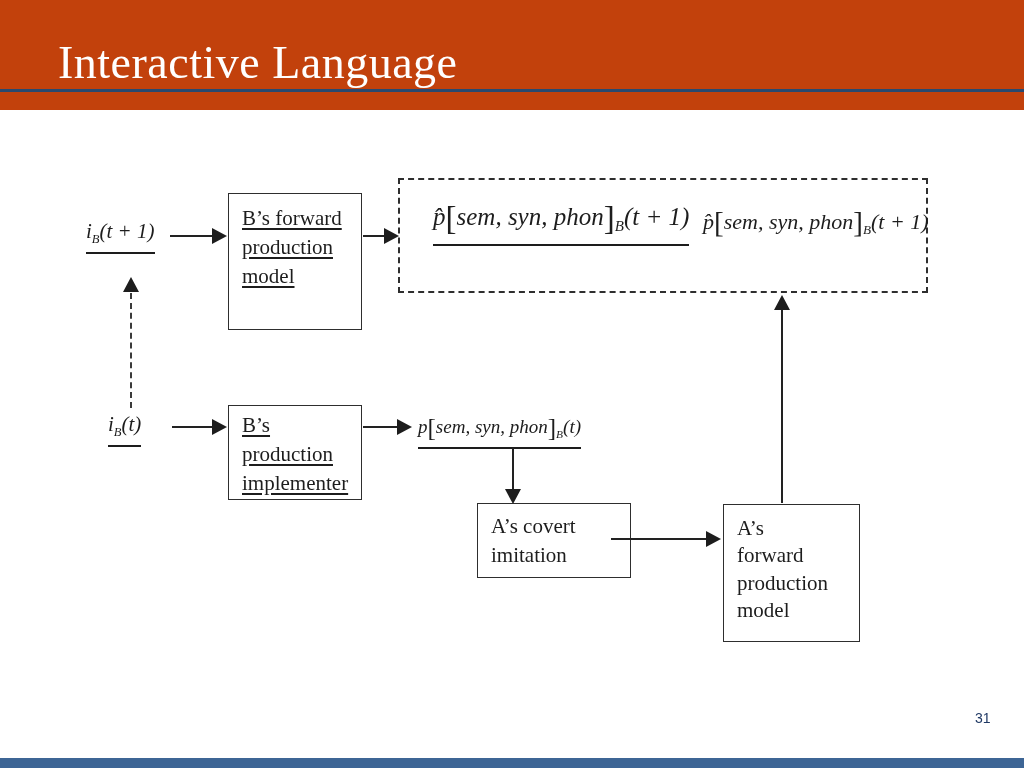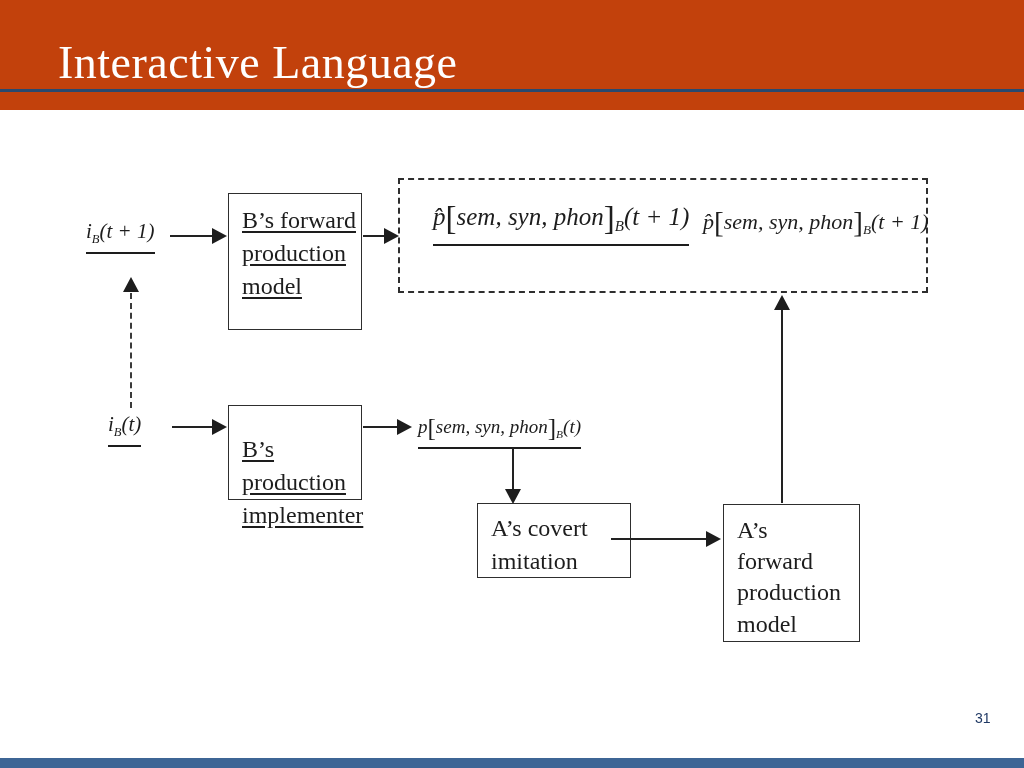--- a/index.html
+++ b/index.html
@@ -16,25 +16,25 @@
   }
   
   .footer{position:absolute;left:0;bottom:0;width:1024px;height:10px;background:#3d6595;}
   .page-num{
     position:absolute;left:946px;top:710px;font-family:"Liberation Sans",sans-serif;
     font-size:14px;color:#1f3864;margin-left:29px;
   }
   
   .box{
     position:absolute;box-sizing:border-box;border:1.5px solid #2e2e2e;background:#ffffff;
-    padding:10px 4px 0 13px;font-size:24px;line-height:1.38;color:#1d1d1d;
+    padding:10px 4px 0 13px;font-size:21px;line-height:1.38;color:#1d1d1d;
   }
   .box.us div{text-decoration:underline;text-underline-offset:3px;}
   .box-b-forward{left:228px;top:193px;width:134px;height:137px;}
-  .box-b-impl{left:228px;top:405px;width:134px;height:95px;padding-top:27px;}
+  .box-b-impl{left:228px;top:405px;width:134px;height:95px;padding-top:5px;}
   .box-a-covert{left:477px;top:503px;width:154px;height:75px;padding-top:8px;}
   .box-a-forward{left:723px;top:504px;width:137px;height:138px;line-height:1.3;}
   
   .dashed-box{
     position:absolute;left:398px;top:178px;width:530px;height:115px;
     box-sizing:border-box;border:2px dashed #2e2e2e;background:transparent;
   }
   
   .fx{position:absolute;font-style:italic;color:#1d1d1d;white-space:nowrap;font-family:"Liberation Serif",serif;}
   .fx .br{font-style:normal;font-size:1.32em;vertical-align:-0.12em;font-weight:400;}

